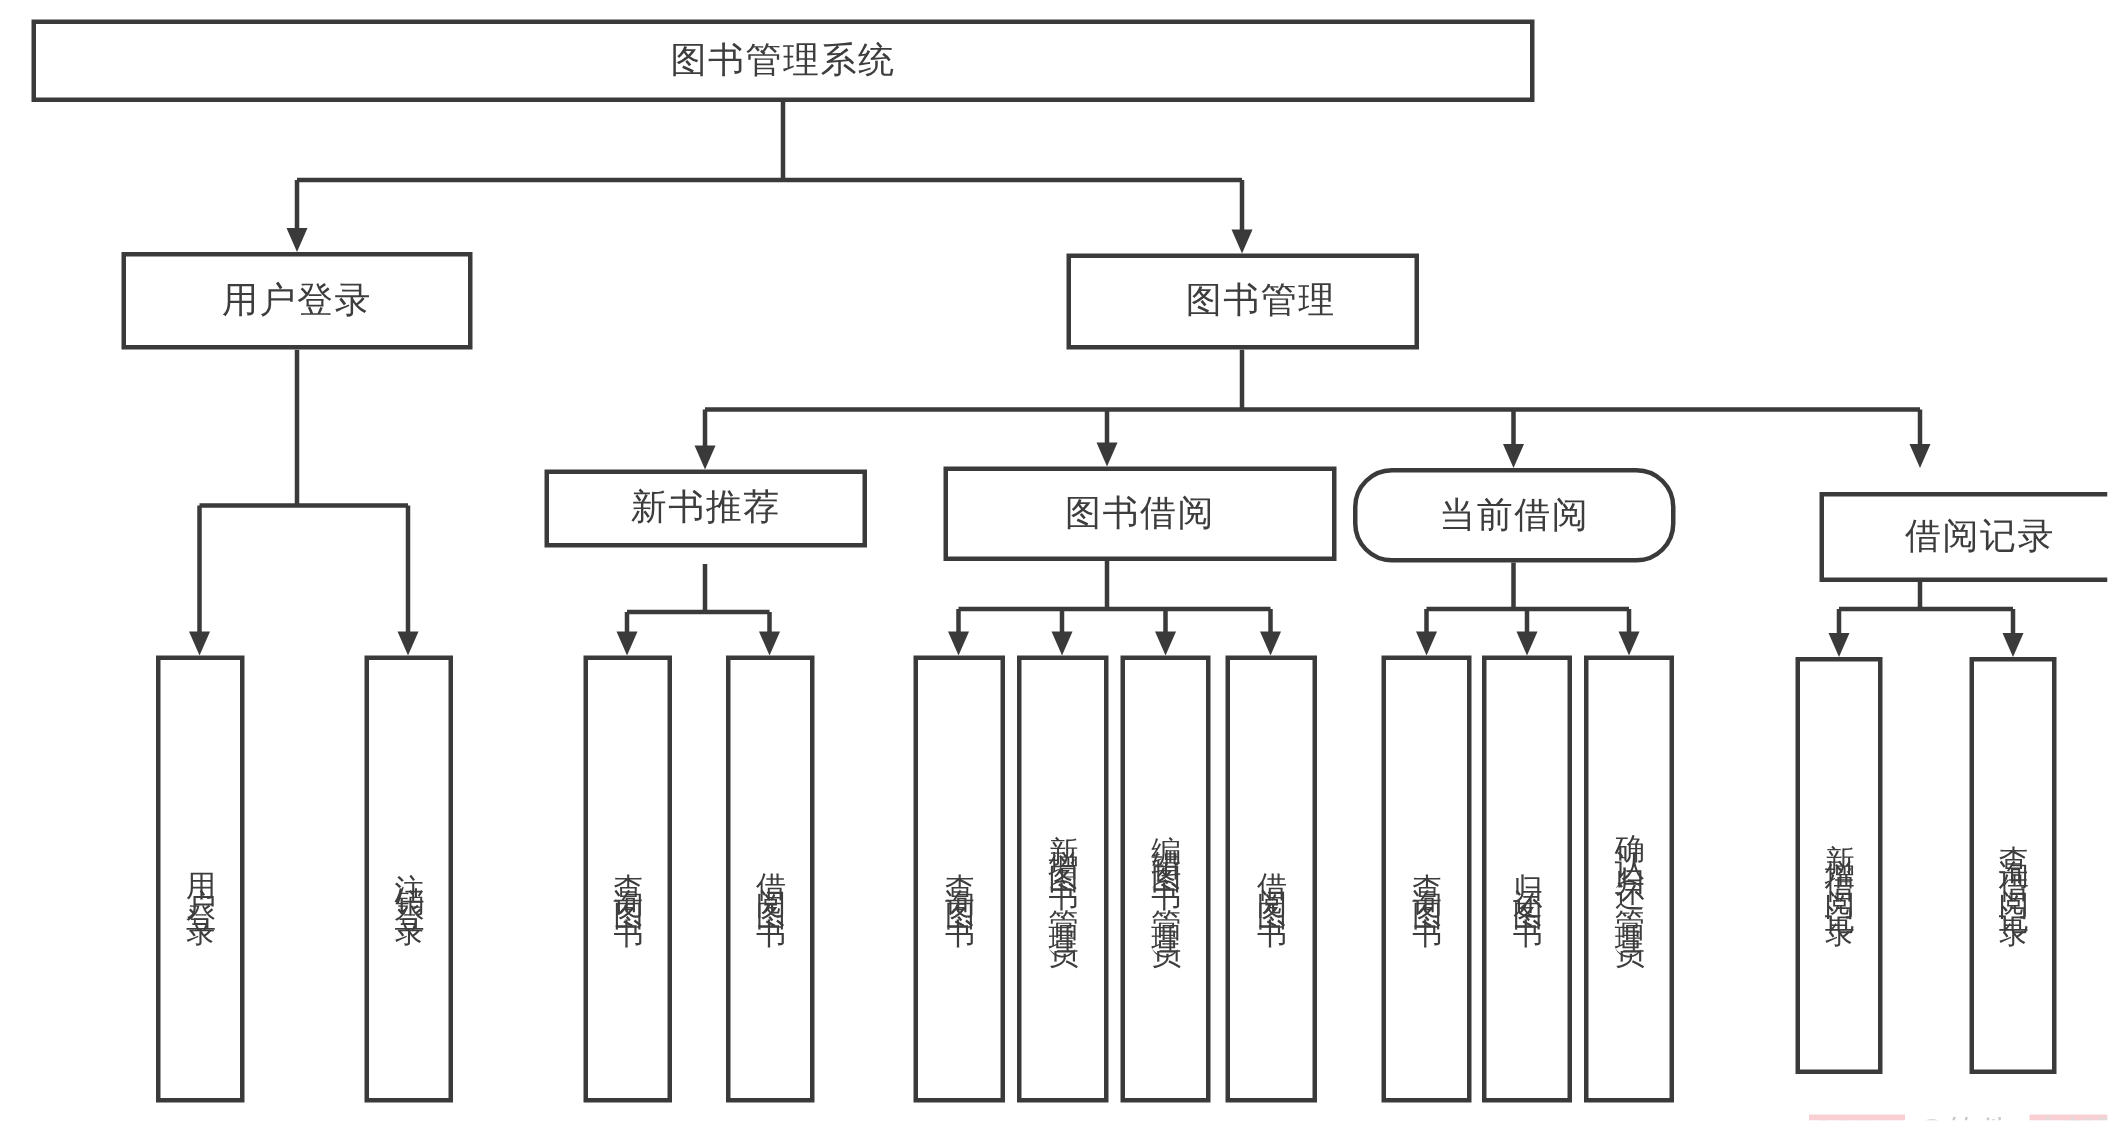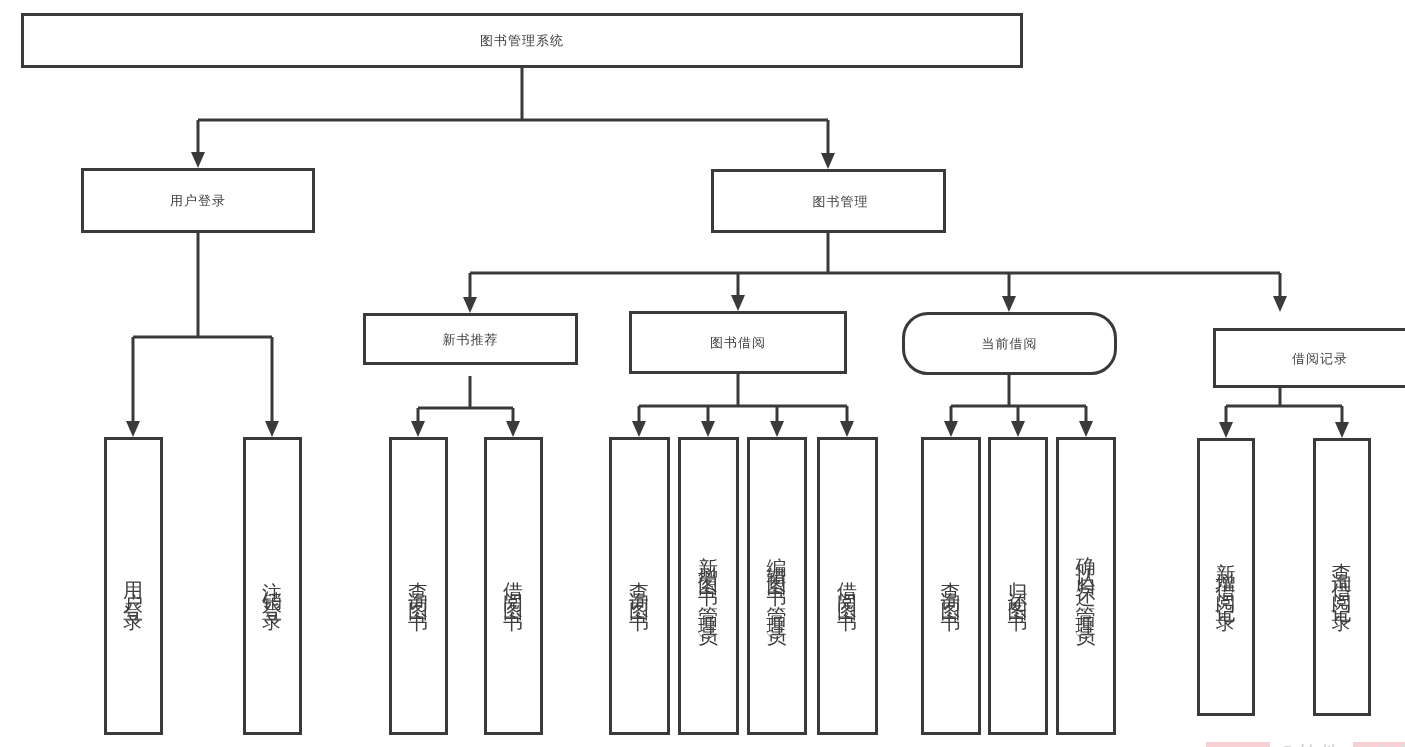--- a/index.html
+++ b/index.html
@@ -13,21 +13,21 @@
   .wires{position:absolute;left:0;top:0;z-index:0;}
   .hbox,.vbox{
     position:absolute;
     box-sizing:border-box;
     background:#ffffff;
     border:3px solid #3a3a3a;
     color:#3d3d3d;
     display:flex;align-items:center;justify-content:center;
     z-index:1;
   }
-  .hbox{font-size:13px;letter-spacing:1px;line-height:1;}
+  .hbox{font-size:24px;letter-spacing:1px;line-height:1;}
   .vbox{
     writing-mode:vertical-rl;
     font-size:20px;
     letter-spacing:10px;
     line-height:1;
     text-align:center;
   }
   .watermark{
     position:absolute;
     left:1181px;top:716px;
@@ -84,21 +84,21 @@
   <div class="hbox" style="left:81px;top:168px;width:234px;height:65px;">
     <span>用户登录</span>
   </div>
   <div class="hbox" style="left:711px;top:169px;width:235px;height:64px;padding-left:24px;">
     <span>图书管理</span>
   </div>
 
   <div class="hbox" style="left:363px;top:313px;width:215px;height:52px;">
     <span>新书推荐</span>
   </div>
-  <div class="hbox" style="left:629px;top:311px;width:218px;height:63px;">
+  <div class="hbox" style="left:629px;top:311px;width:262px;height:63px;">
     <span>图书借阅</span>
   </div>
   <div class="hbox" style="left:902px;top:312px;width:215px;height:63px;border-radius:26px;">
     <span>当前借阅</span>
   </div>
   <div class="hbox" style="left:1173px;top:328px;width:214px;height:60px;margin-left:40px;">
     <span>借阅记录</span>
   </div>
 
   <div class="vbox" style="left:104px;top:437px;width:59px;height:298px;">

